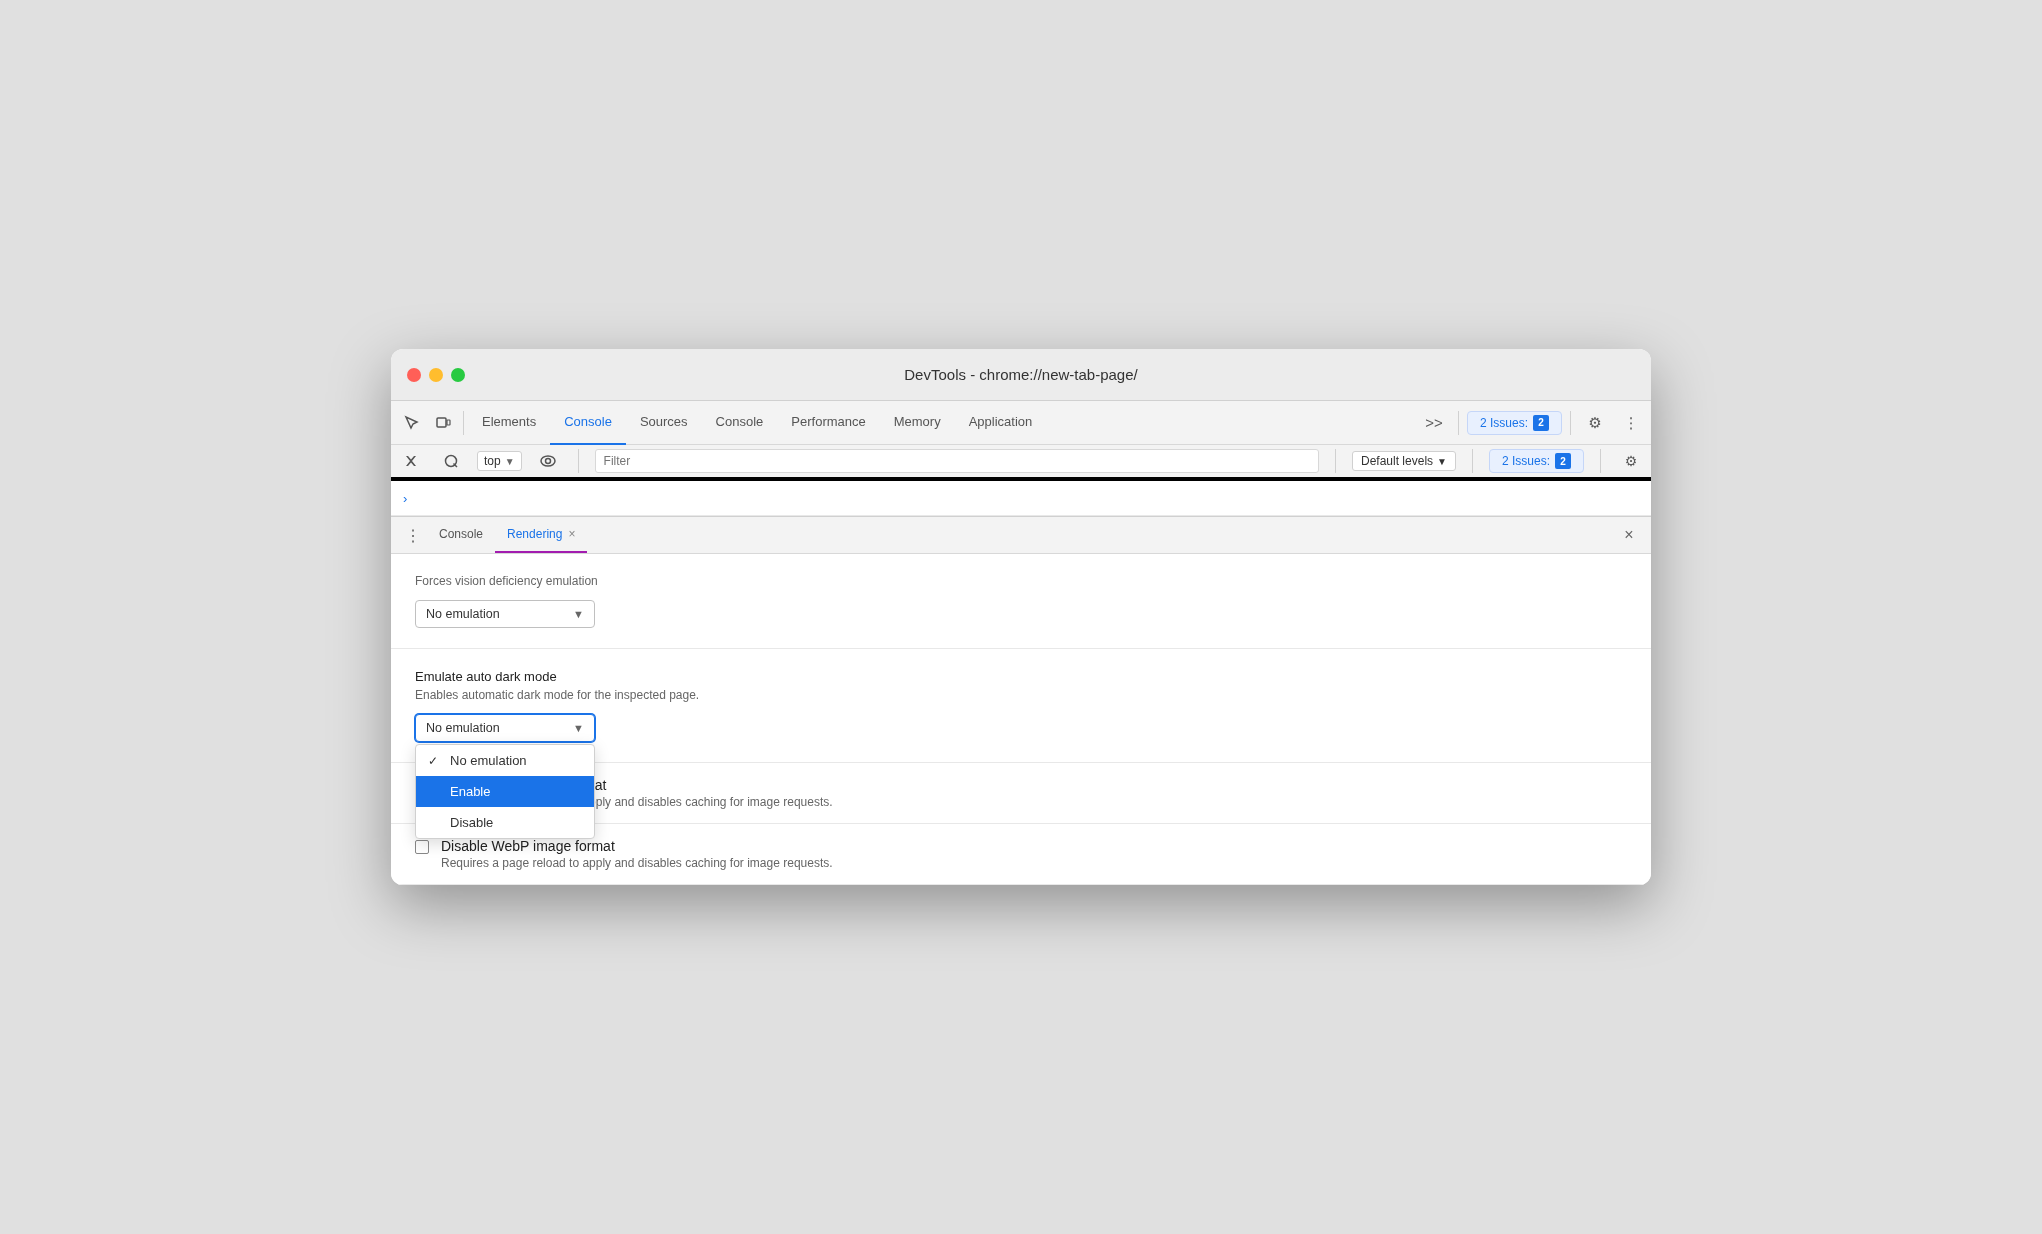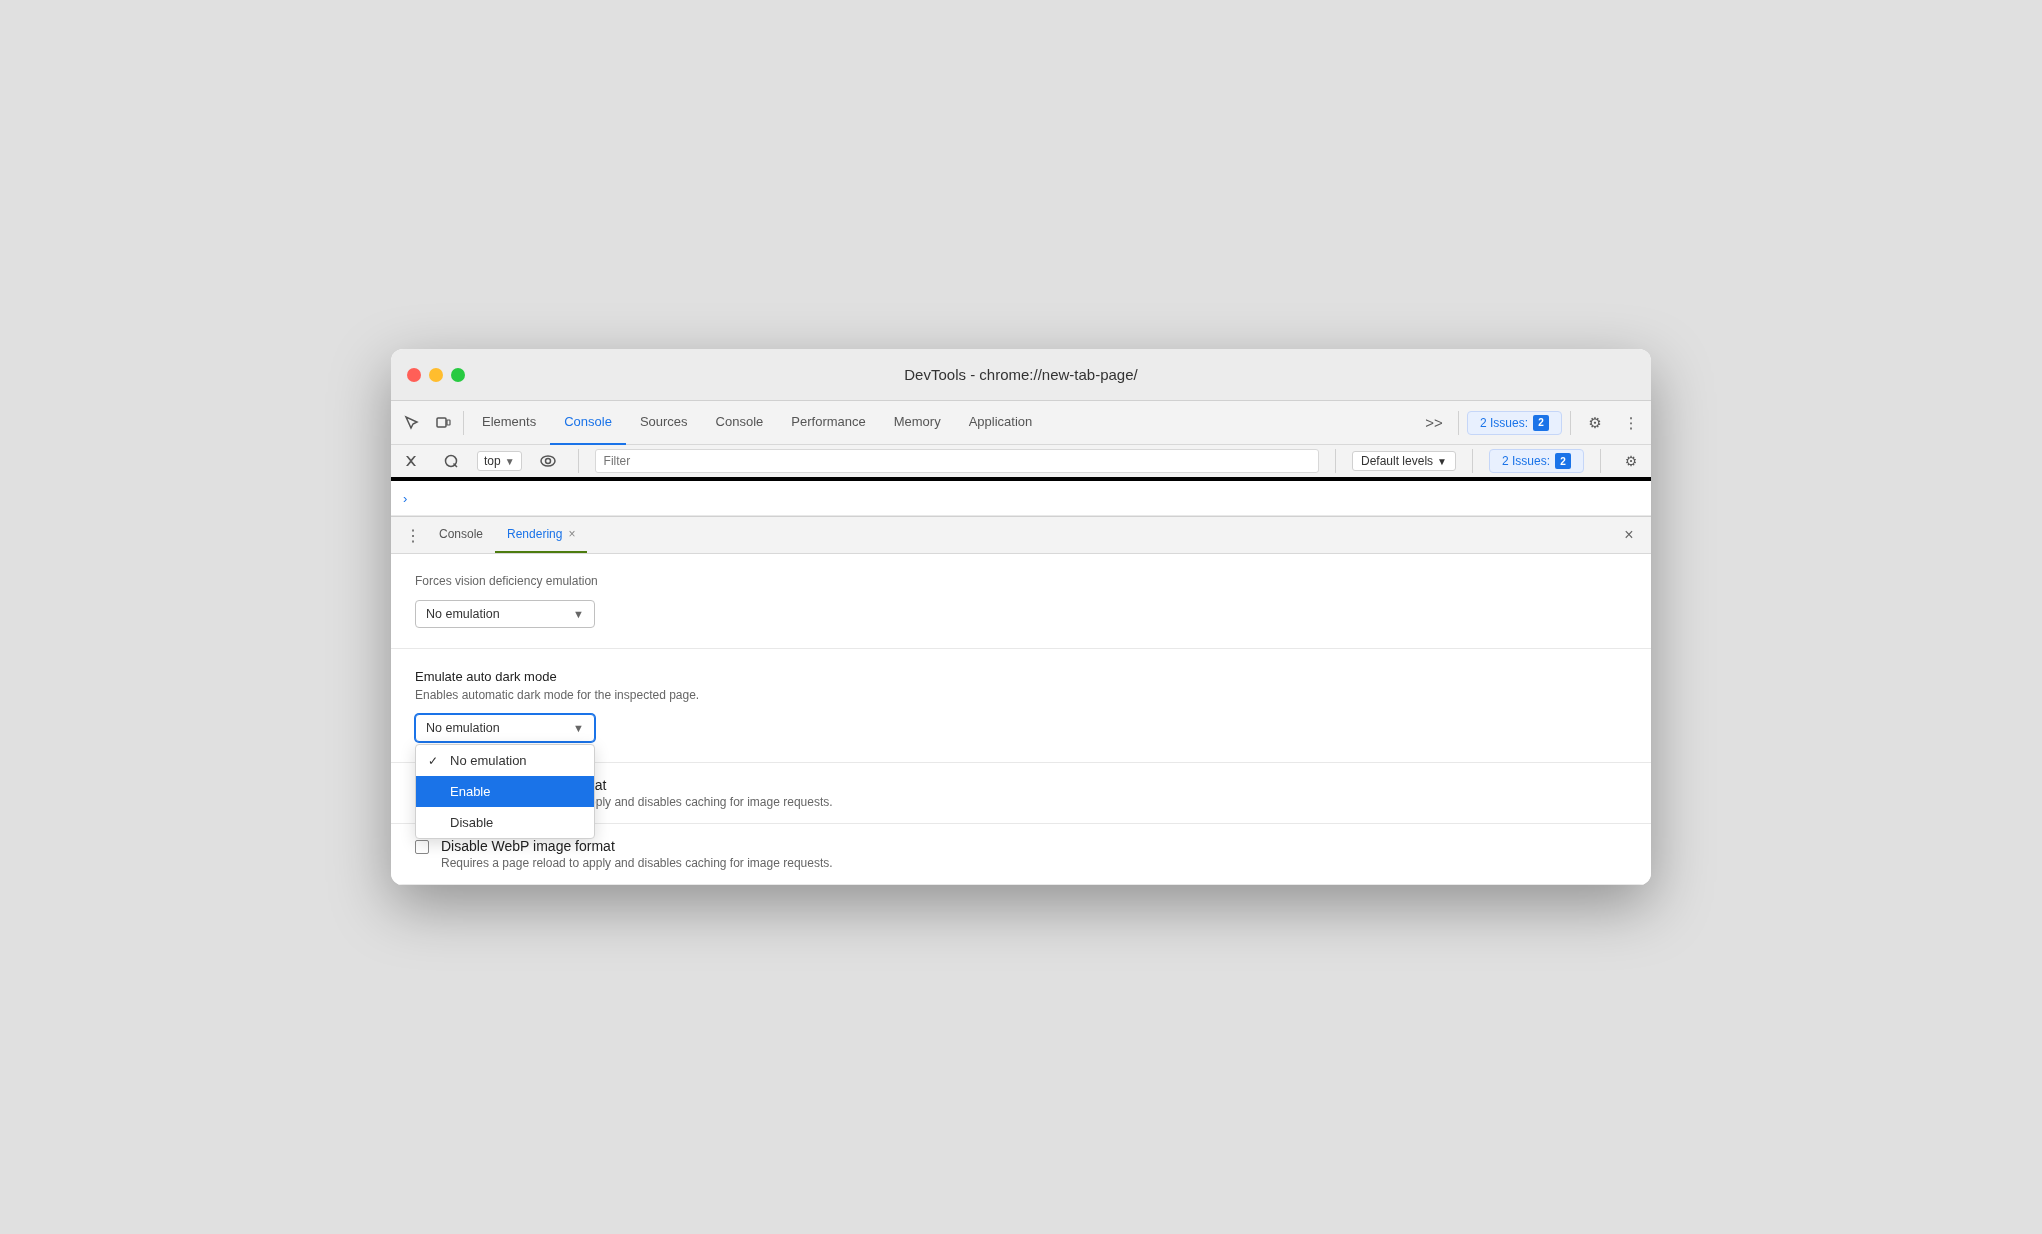--- a/index.html
+++ b/index.html
@@ -222,21 +222,21 @@
       height: 36px;
       display: flex;
       align-items: center;
       font-size: 12px;
       color: #555;
       cursor: pointer;
       border-bottom: 2px solid transparent;
     }
     .drawer-tab.active {
       color: #1a73e8;
-      border-bottom: 2px solid #4d7c0f;
+      border-bottom: 2px solid #a21caf;
     }
     .drawer-tab-close {
       margin-left: 6px;
       color: #888;
       font-size: 12px;
       cursor: pointer;
     }
     .drawer-close {
       margin-left: auto;
       width: 28px;

